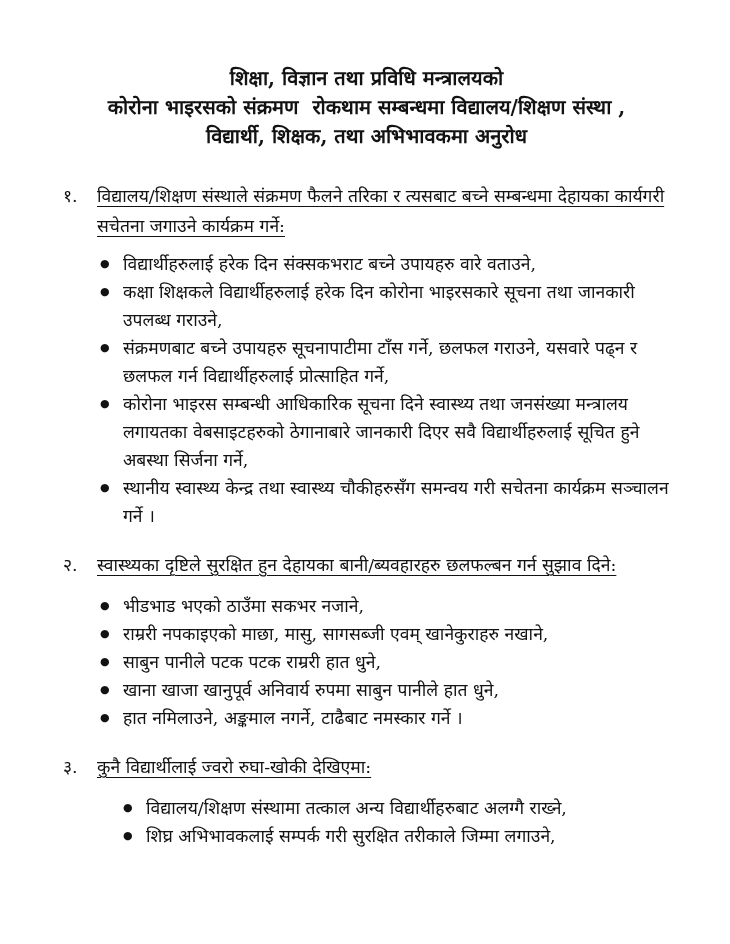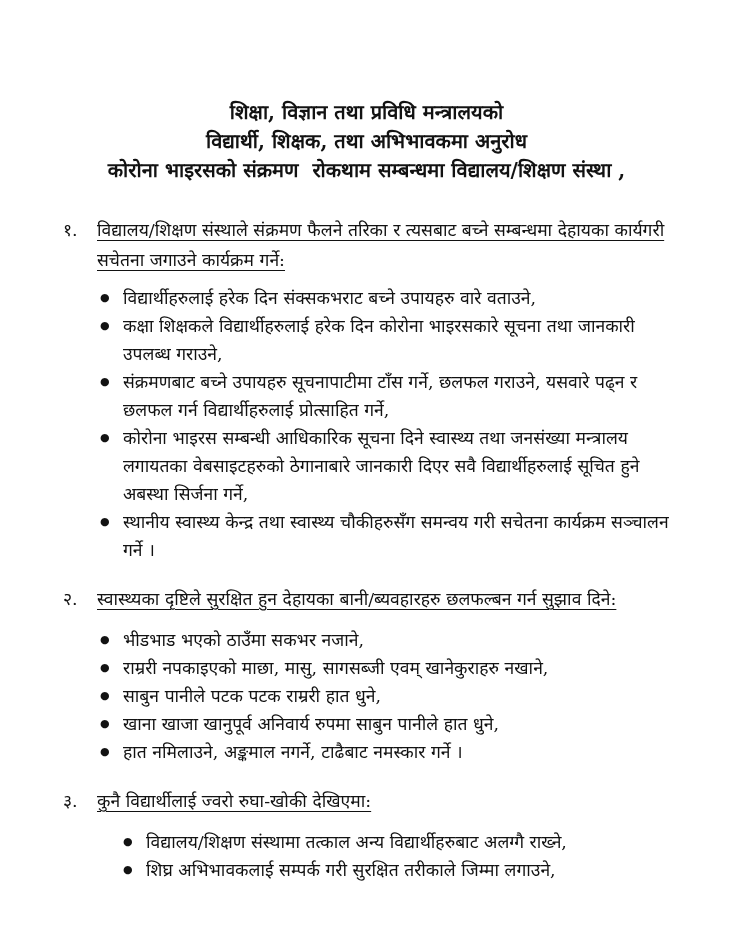--- a/index.html
+++ b/index.html
@@ -13,21 +13,21 @@
     font-family: "DejaVu Serif", "Liberation Serif", serif;
     color: #121212;
     -webkit-font-smoothing: antialiased;
   }
   .page {
     position: relative;
     width: 730px;
     height: 944px;
     box-sizing: border-box;
     background: #ffffff;
-    padding: 98px 60px 0 63px;
+    padding: 64px 60px 0 63px;
     overflow: hidden;
   }
   .title-block {
     text-align: center;
     font-weight: bold;
     font-size: 20px;
     line-height: 29px;
     margin: 0 0 30px 0;
   }
   .title-line { white-space: pre-wrap; }
@@ -71,22 +71,22 @@
   .section.indent-more ul.bullets { padding-left: 60px; }
   .section.gap-more ul.bullets { margin-top: 12px; }
 </style>
 </head>
 <body>
 
 <div class="page">
 
   <div class="title-block">
     <div class="title-line">शिक्षा, विज्ञान तथा प्रविधि मन्त्रालयको</div>
+    <div class="title-line">कोरोना भाइरसको संक्रमण  रोकथाम सम्बन्धमा विद्यालय/शिक्षण संस्था ,</div>
     <div class="title-line">विद्यार्थी, शिक्षक, तथा अभिभावकमा अनुरोध</div>
-    <div class="title-line">कोरोना भाइरसको संक्रमण  रोकथाम सम्बन्धमा विद्यालय/शिक्षण संस्था ,</div>
   </div>
 
   <div class="section">
     <div class="sec-head">
       <span class="sec-num">१.</span>
       <span class="sec-heading">विद्यालय/शिक्षण संस्थाले संक्रमण फैलने तरिका र त्यसबाट बच्ने सम्बन्धमा देहायका कार्यगरी सचेतना जगाउने कार्यक्रम गर्ने:</span>
     </div>
     <ul class="bullets">
       <li>
         <span class="bullet-dot">●</span>

